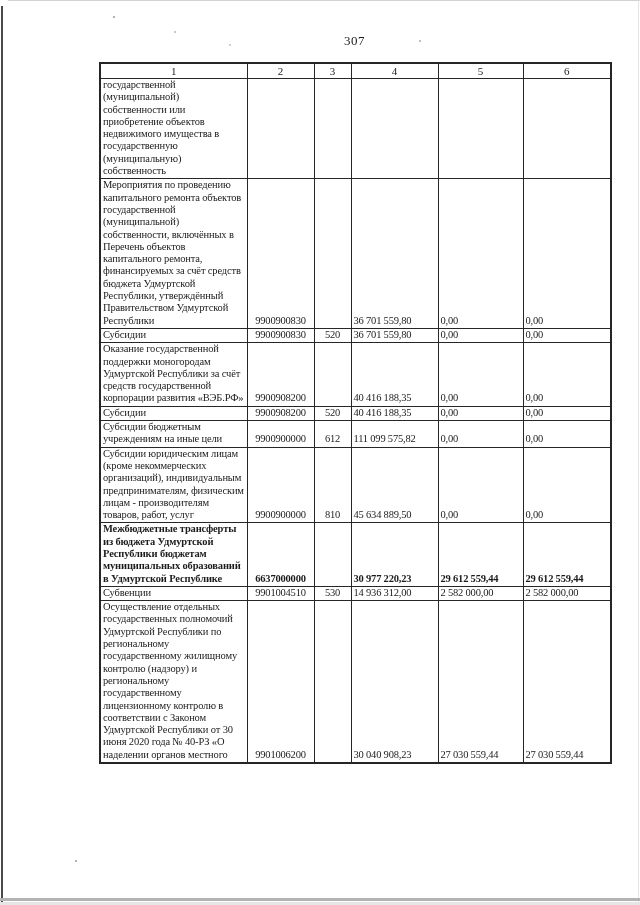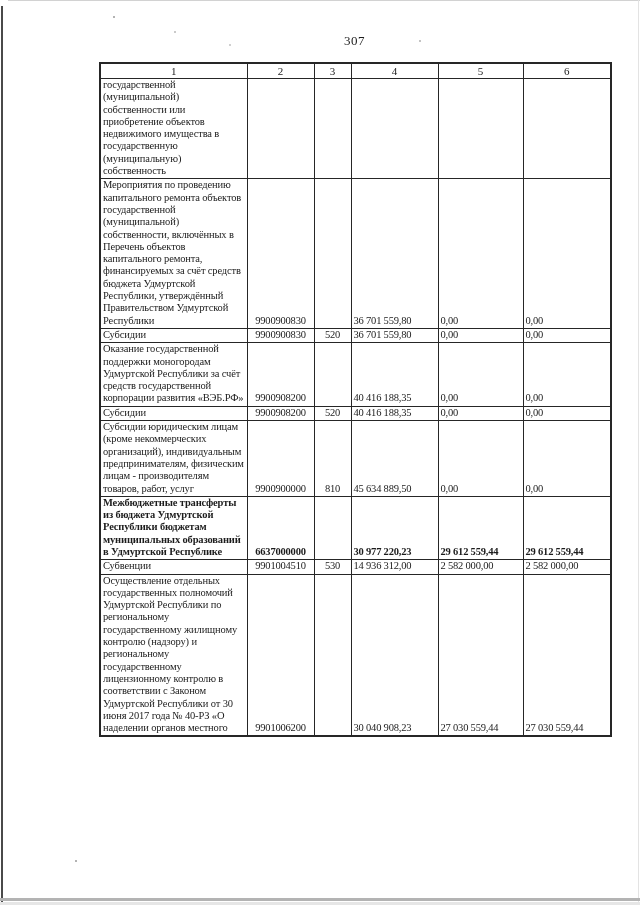--- a/index.html
+++ b/index.html
@@ -163,20 +163,28 @@
       </tr>
       <tr>
         <td class="c1">Субсидии</td>
         <td class="c2">9900908200</td>
         <td class="c3">520</td>
         <td class="c4">40 416 188,35</td>
         <td class="c5">0,00</td>
         <td class="c6">0,00</td>
       </tr>
       <tr>
+        <td class="c1">Субсидии бюджетным учреждениям на иные цели</td>
+        <td class="c2">9900900000</td>
+        <td class="c3">612</td>
+        <td class="c4">111 099 575,82</td>
+        <td class="c5">0,00</td>
+        <td class="c6">0,00</td>
+      </tr>
+      <tr>
         <td class="c1">Субсидии юридическим лицам (кроме некоммерческих организаций), индивидуальным предпринимателям, физическим лицам - производителям товаров, работ, услуг</td>
         <td class="c2">9900900000</td>
         <td class="c3">810</td>
         <td class="c4">45 634 889,50</td>
         <td class="c5">0,00</td>
         <td class="c6">0,00</td>
       </tr>
       <tr class="bold-row">
         <td class="c1">Межбюджетные трансферты из бюджета Удмуртской Республики бюджетам муниципальных образований в Удмуртской Республике</td>
         <td class="c2">6637000000</td>
@@ -187,21 +195,21 @@
       </tr>
       <tr>
         <td class="c1">Субвенции</td>
         <td class="c2">9901004510</td>
         <td class="c3">530</td>
         <td class="c4">14 936 312,00</td>
         <td class="c5">2 582 000,00</td>
         <td class="c6">2 582 000,00</td>
       </tr>
       <tr>
-        <td class="c1">Осуществление отдельных государственных полномочий Удмуртской Республики по региональному государственному жилищному контролю (надзору) и региональному государственному лицензионному контролю в соответствии с Законом Удмуртской Республики от 30 июня 2017 года № 40-РЗ «О наделении органов местного</td>
+        <td class="c1">Осуществление отдельных государственных полномочий Удмуртской Республики по региональному государственному жилищному контролю (надзору) и региональному государственному лицензионному контролю в соответствии с Законом Удмуртской Республики от 30 июня 2020 года № 40-РЗ «О наделении органов местного</td>
         <td class="c2">9901006200</td>
         <td class="c3"></td>
         <td class="c4">30 040 908,23</td>
         <td class="c5">27 030 559,44</td>
         <td class="c6">27 030 559,44</td>
       </tr>
     </tbody>
   </table>
 
 </div>

